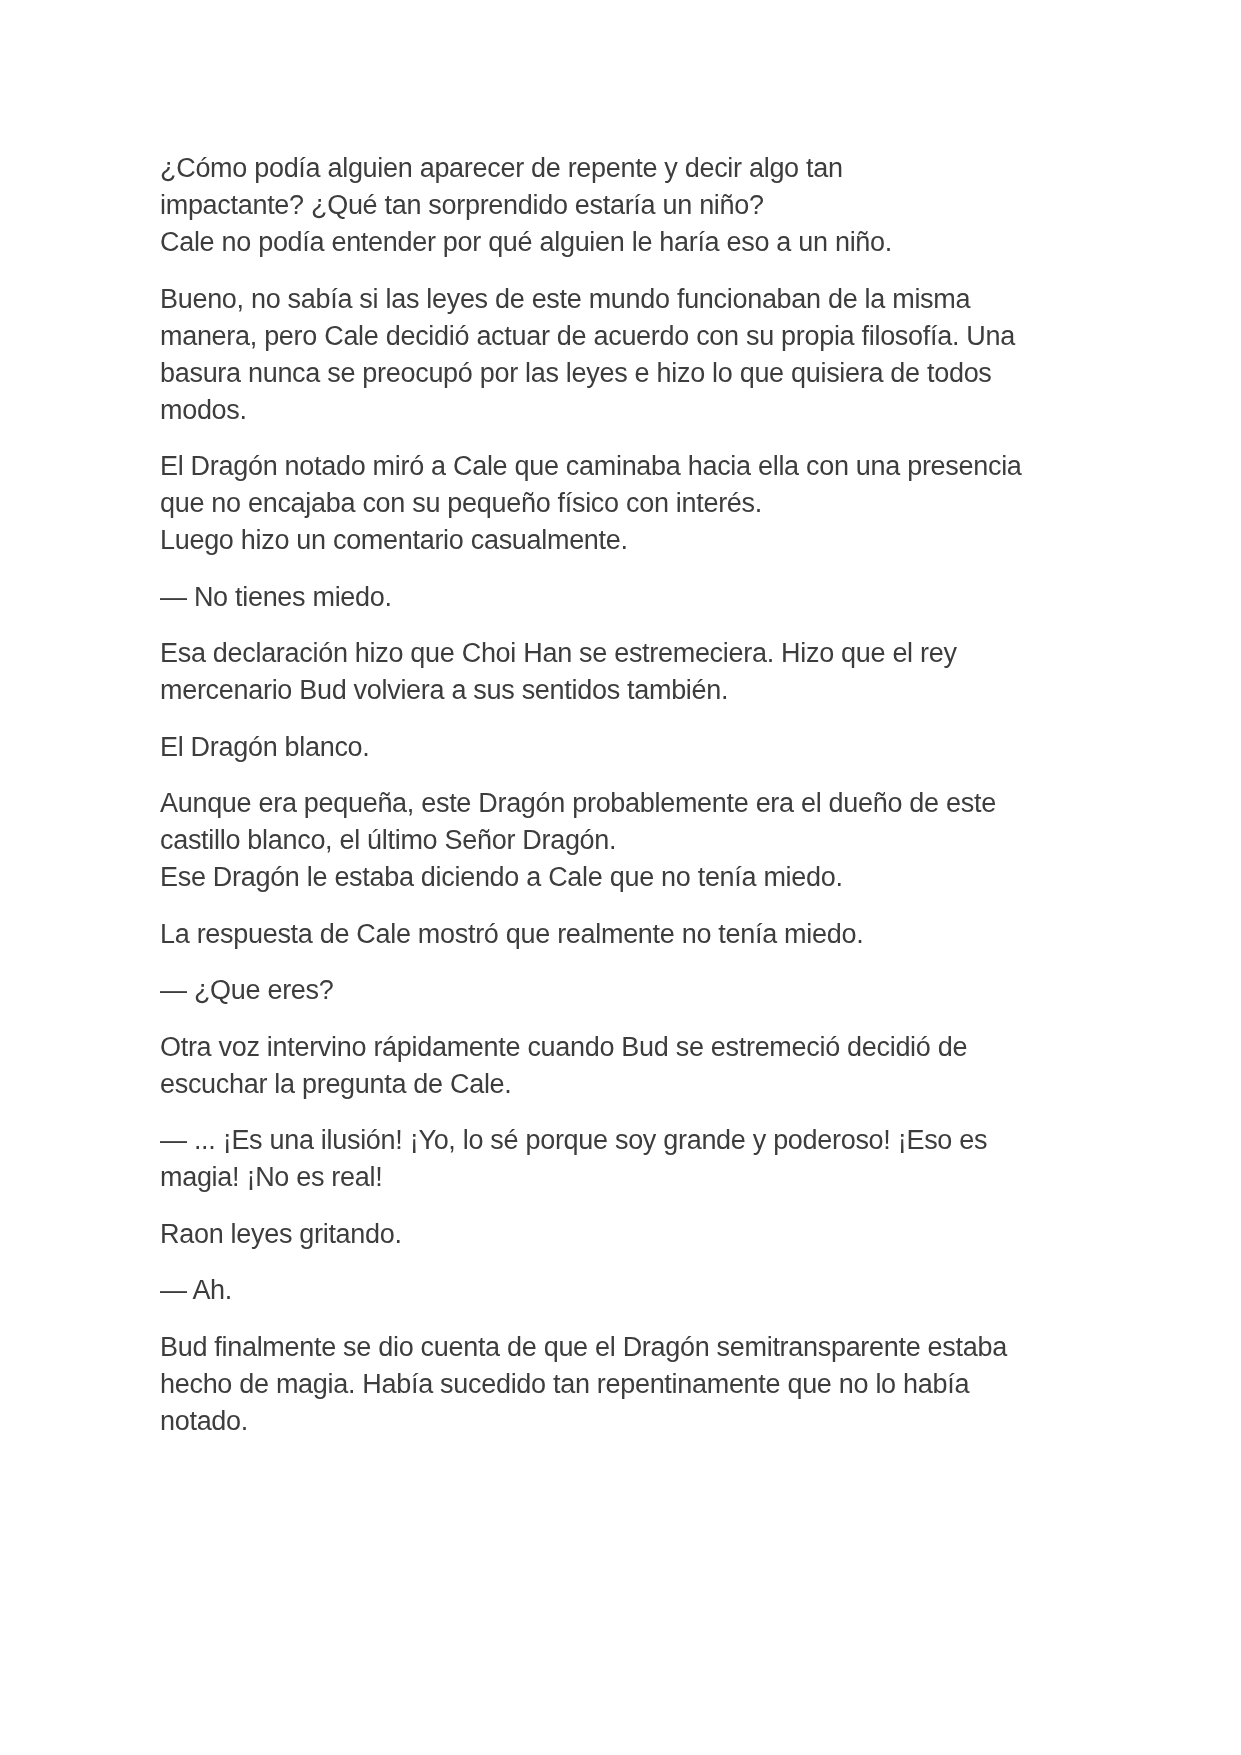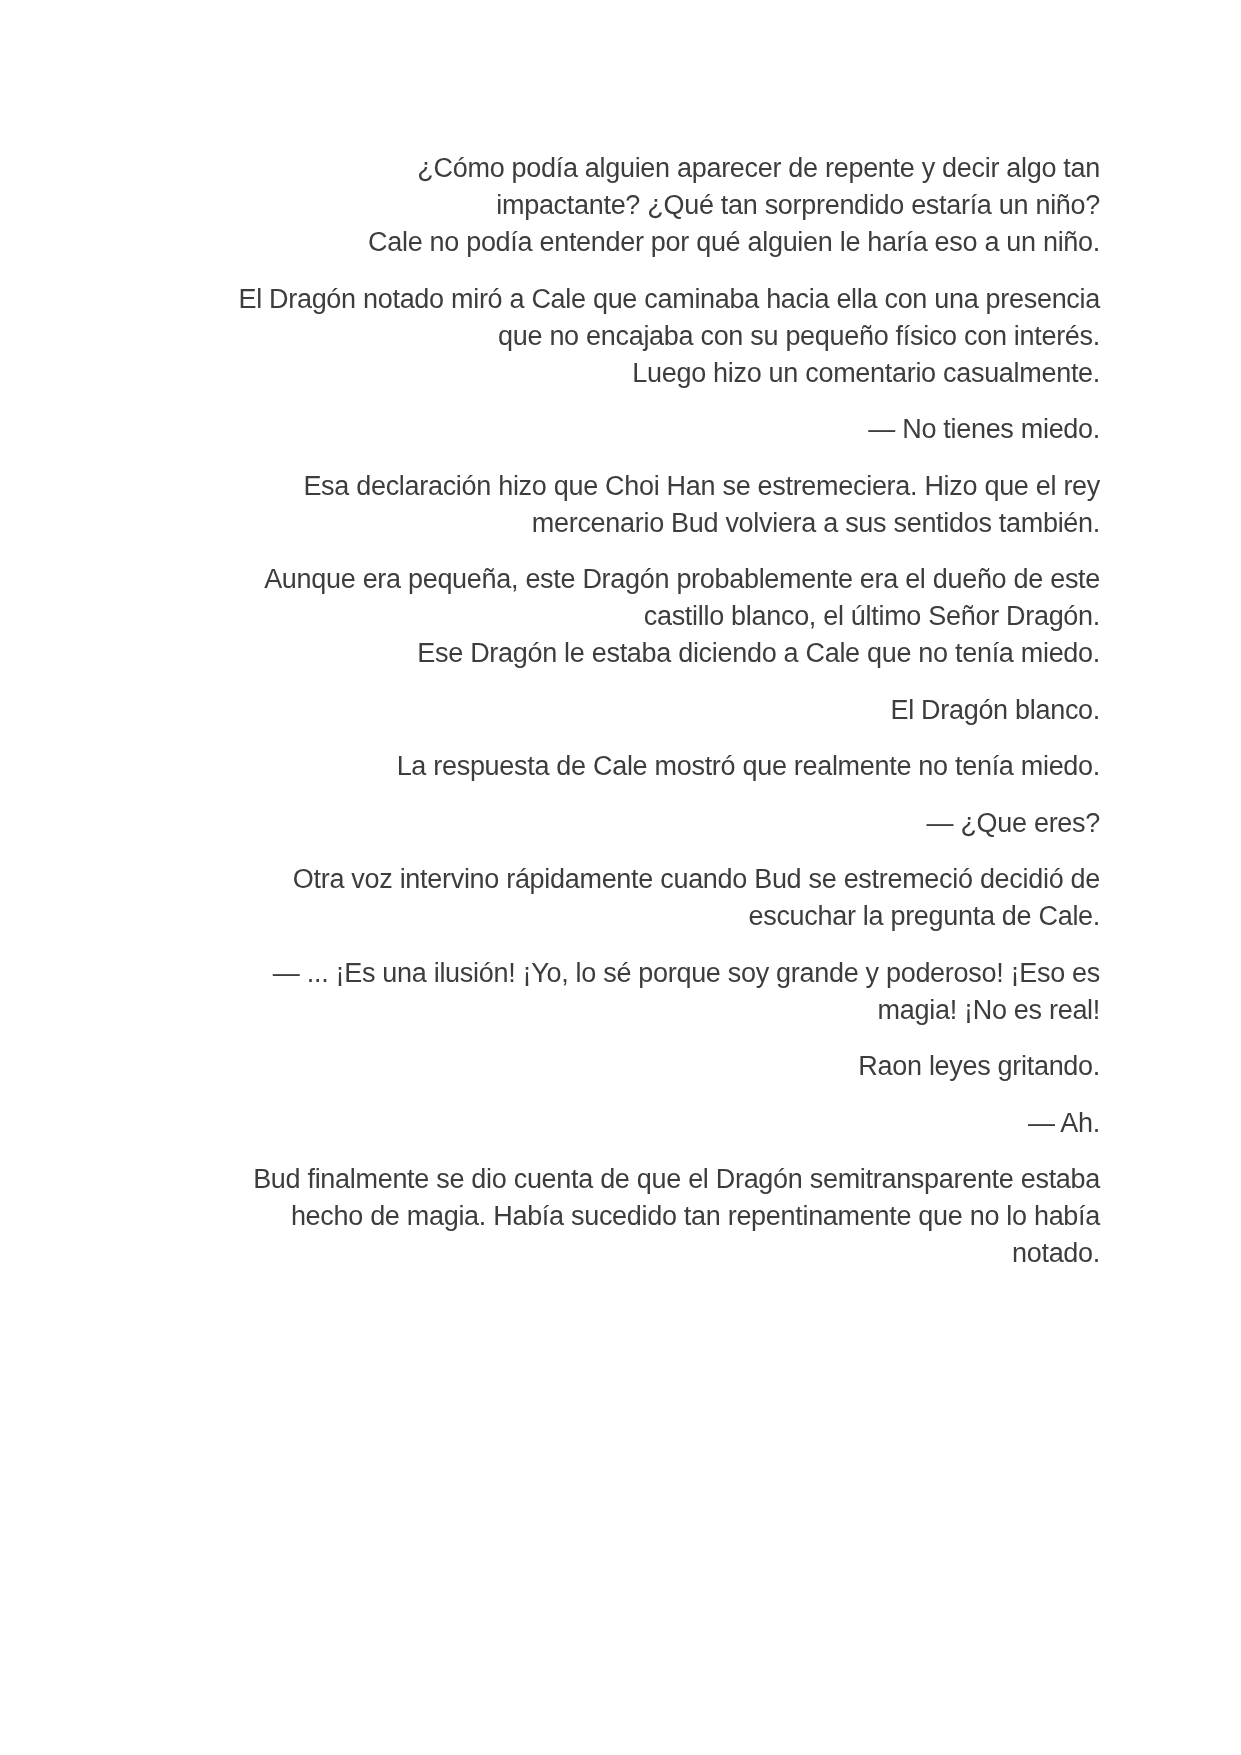--- a/index.html
+++ b/index.html
@@ -22,44 +22,47 @@
     width: 940px;
     color: #3d3d3d;
     font-size: 27px;
     line-height: 37px;
     letter-spacing: -0.3px;
     font-weight: 400;
   }
   .content p {
     margin: 0 0 19.5px 0;
     white-space: pre;       
-    text-align: right;
   }
   .content p:last-child {
     margin-bottom: 12px;
   }
 </style>
 </head>
 <body>
 
 <div class="page">
   <div class="content">
     <p>¿Cómo podía alguien aparecer de repente y decir algo tan
 impactante? ¿Qué tan sorprendido estaría un niño?
 Cale no podía entender por qué alguien le haría eso a un niño.</p>
+    <p>Bueno, no sabía si las leyes de este mundo funcionaban de la misma
+manera, pero Cale decidió actuar de acuerdo con su propia filosofía. Una
+basura nunca se preocupó por las leyes e hizo lo que quisiera de todos
+modos.</p>
     <p>El Dragón notado miró a Cale que caminaba hacia ella con una presencia
 que no encajaba con su pequeño físico con interés.
 Luego hizo un comentario casualmente.</p>
     <p>— No tienes miedo.</p>
     <p>Esa declaración hizo que Choi Han se estremeciera. Hizo que el rey
 mercenario Bud volviera a sus sentidos también.</p>
+    <p>El Dragón blanco.</p>
     <p>Aunque era pequeña, este Dragón probablemente era el dueño de este
 castillo blanco, el último Señor Dragón.
 Ese Dragón le estaba diciendo a Cale que no tenía miedo.</p>
-    <p>El Dragón blanco.</p>
     <p>La respuesta de Cale mostró que realmente no tenía miedo.</p>
     <p>— ¿Que eres?</p>
     <p>Otra voz intervino rápidamente cuando Bud se estremeció decidió de
 escuchar la pregunta de Cale.</p>
     <p>— ... ¡Es una ilusión! ¡Yo, lo sé porque soy grande y poderoso! ¡Eso es
 magia! ¡No es real!</p>
     <p>Raon leyes gritando.</p>
     <p>— Ah.</p>
     <p>Bud finalmente se dio cuenta de que el Dragón semitransparente estaba
 hecho de magia. Había sucedido tan repentinamente que no lo había

